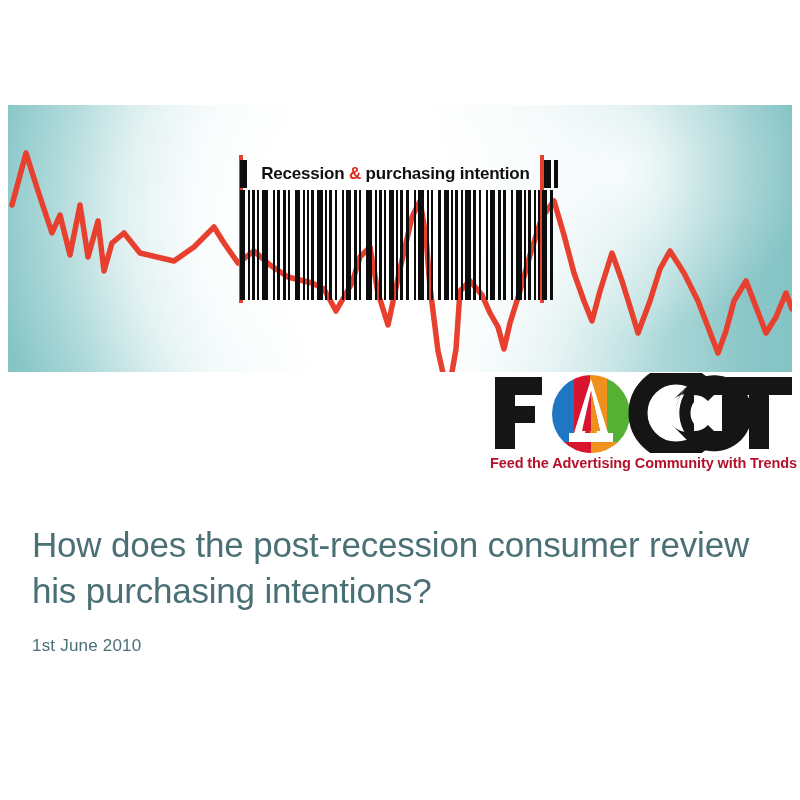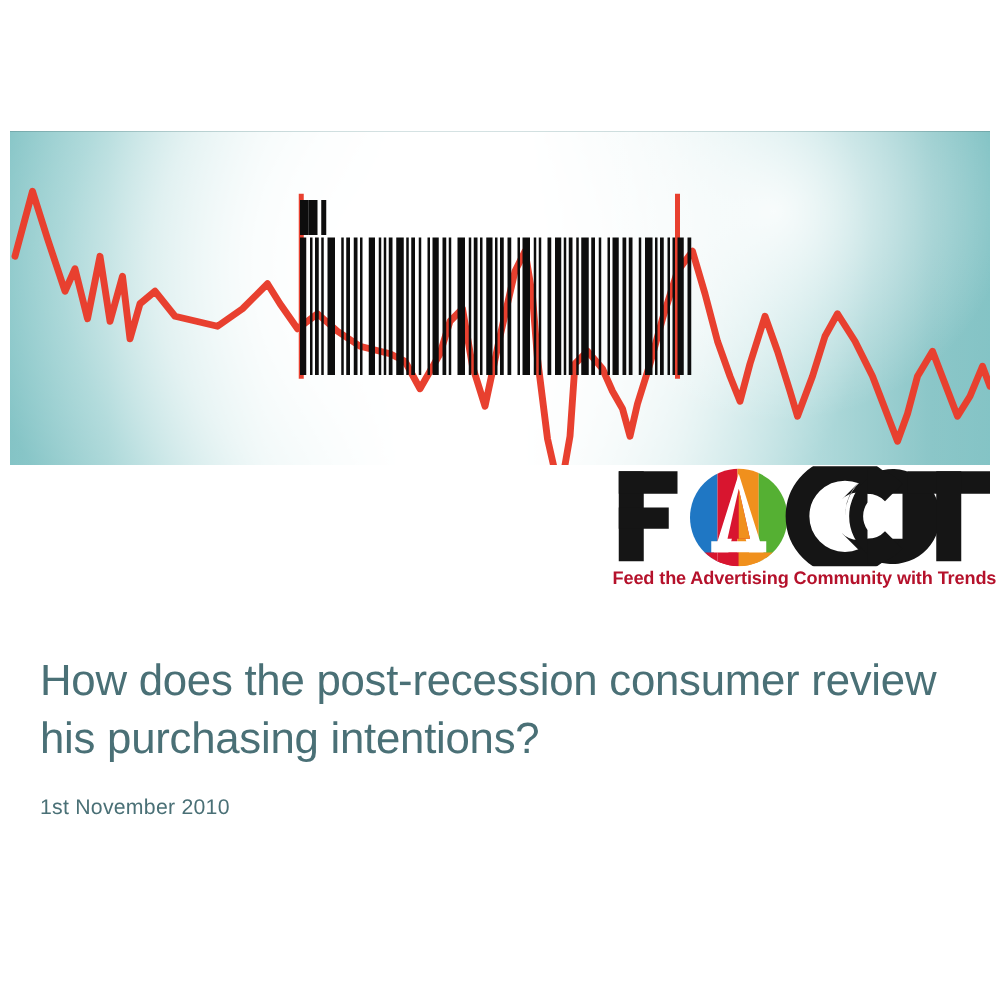--- a/index.html
+++ b/index.html
@@ -179,20 +179,21 @@
     <polyline points="4,100 18,48 30,86 44,128 52,110 62,150 72,100 80,152 90,116 96,166 104,138 116,128 132,148 166,156 186,142 206,122 216,138 230,158 246,146 262,160 280,172 304,178 316,184 328,206 344,178 352,152 362,142 370,188 380,220 392,164 404,112 412,96 418,132 422,182 430,246 440,290 448,244 452,186 462,176 474,190 482,208 490,222 496,244 502,218 512,186 522,150 534,112 546,96 556,130 566,168 576,196 584,216 592,186 604,148 614,176 624,208 630,228 642,196 652,164 662,146 676,168 690,196 700,222 710,248 718,226 726,196 738,176 748,202 758,228 768,212 778,188 784,204" fill="none" stroke="#e8402f" stroke-width="5.5" stroke-linejoin="round" stroke-linecap="round"></polyline>
   </svg>
 </div>
 
 <div id="barcode-red-left"></div>
 <div id="barcode-red-right"></div>
 
 <div id="barcode-block">
   <div id="barcode-title-bar">
     <div class="endbar"></div>
+    <div id="barcode-title-text"><span>Recession </span><span class="amp">&amp;</span><span> purchasing intention</span></div>
     <div class="endbar"></div>
     <div class="endbar thin"></div>
   </div>
   <div id="barcode-bars">
       <div class="bar" style="left: 0px; width: 5px; background: rgb(13, 13, 13);"></div>
       <div class="bar" style="left: 8px; width: 2px; background: rgb(13, 13, 13);"></div>
       <div class="bar" style="left: 12px; width: 3px; background: rgb(13, 13, 13);"></div>
       <div class="bar" style="left: 17px; width: 2px; background: rgb(13, 13, 13);"></div>
       <div class="bar" style="left: 22px; width: 6px; background: rgb(13, 13, 13);"></div>
       <div class="bar" style="left: 33px; width: 2px; background: rgb(13, 13, 13);"></div>
@@ -290,14 +291,14 @@
     <g>
       <rect x="236" y="4" width="66" height="18" fill="#151515"></rect>
       <rect x="259" y="4" width="20" height="72" fill="#151515"></rect>
     </g>
   </svg>
   <div id="logo-tagline">Feed the Advertising Community with Trends</div>
 </div>
 
 <div id="title-block">
   <h1 id="slide-title">How does the post-recession consumer review his purchasing intentions?</h1>
-  <div id="slide-date">1st November 2010</div>
+  <div id="slide-date">1st June 2010</div>
 </div>
 
 </body></html>

